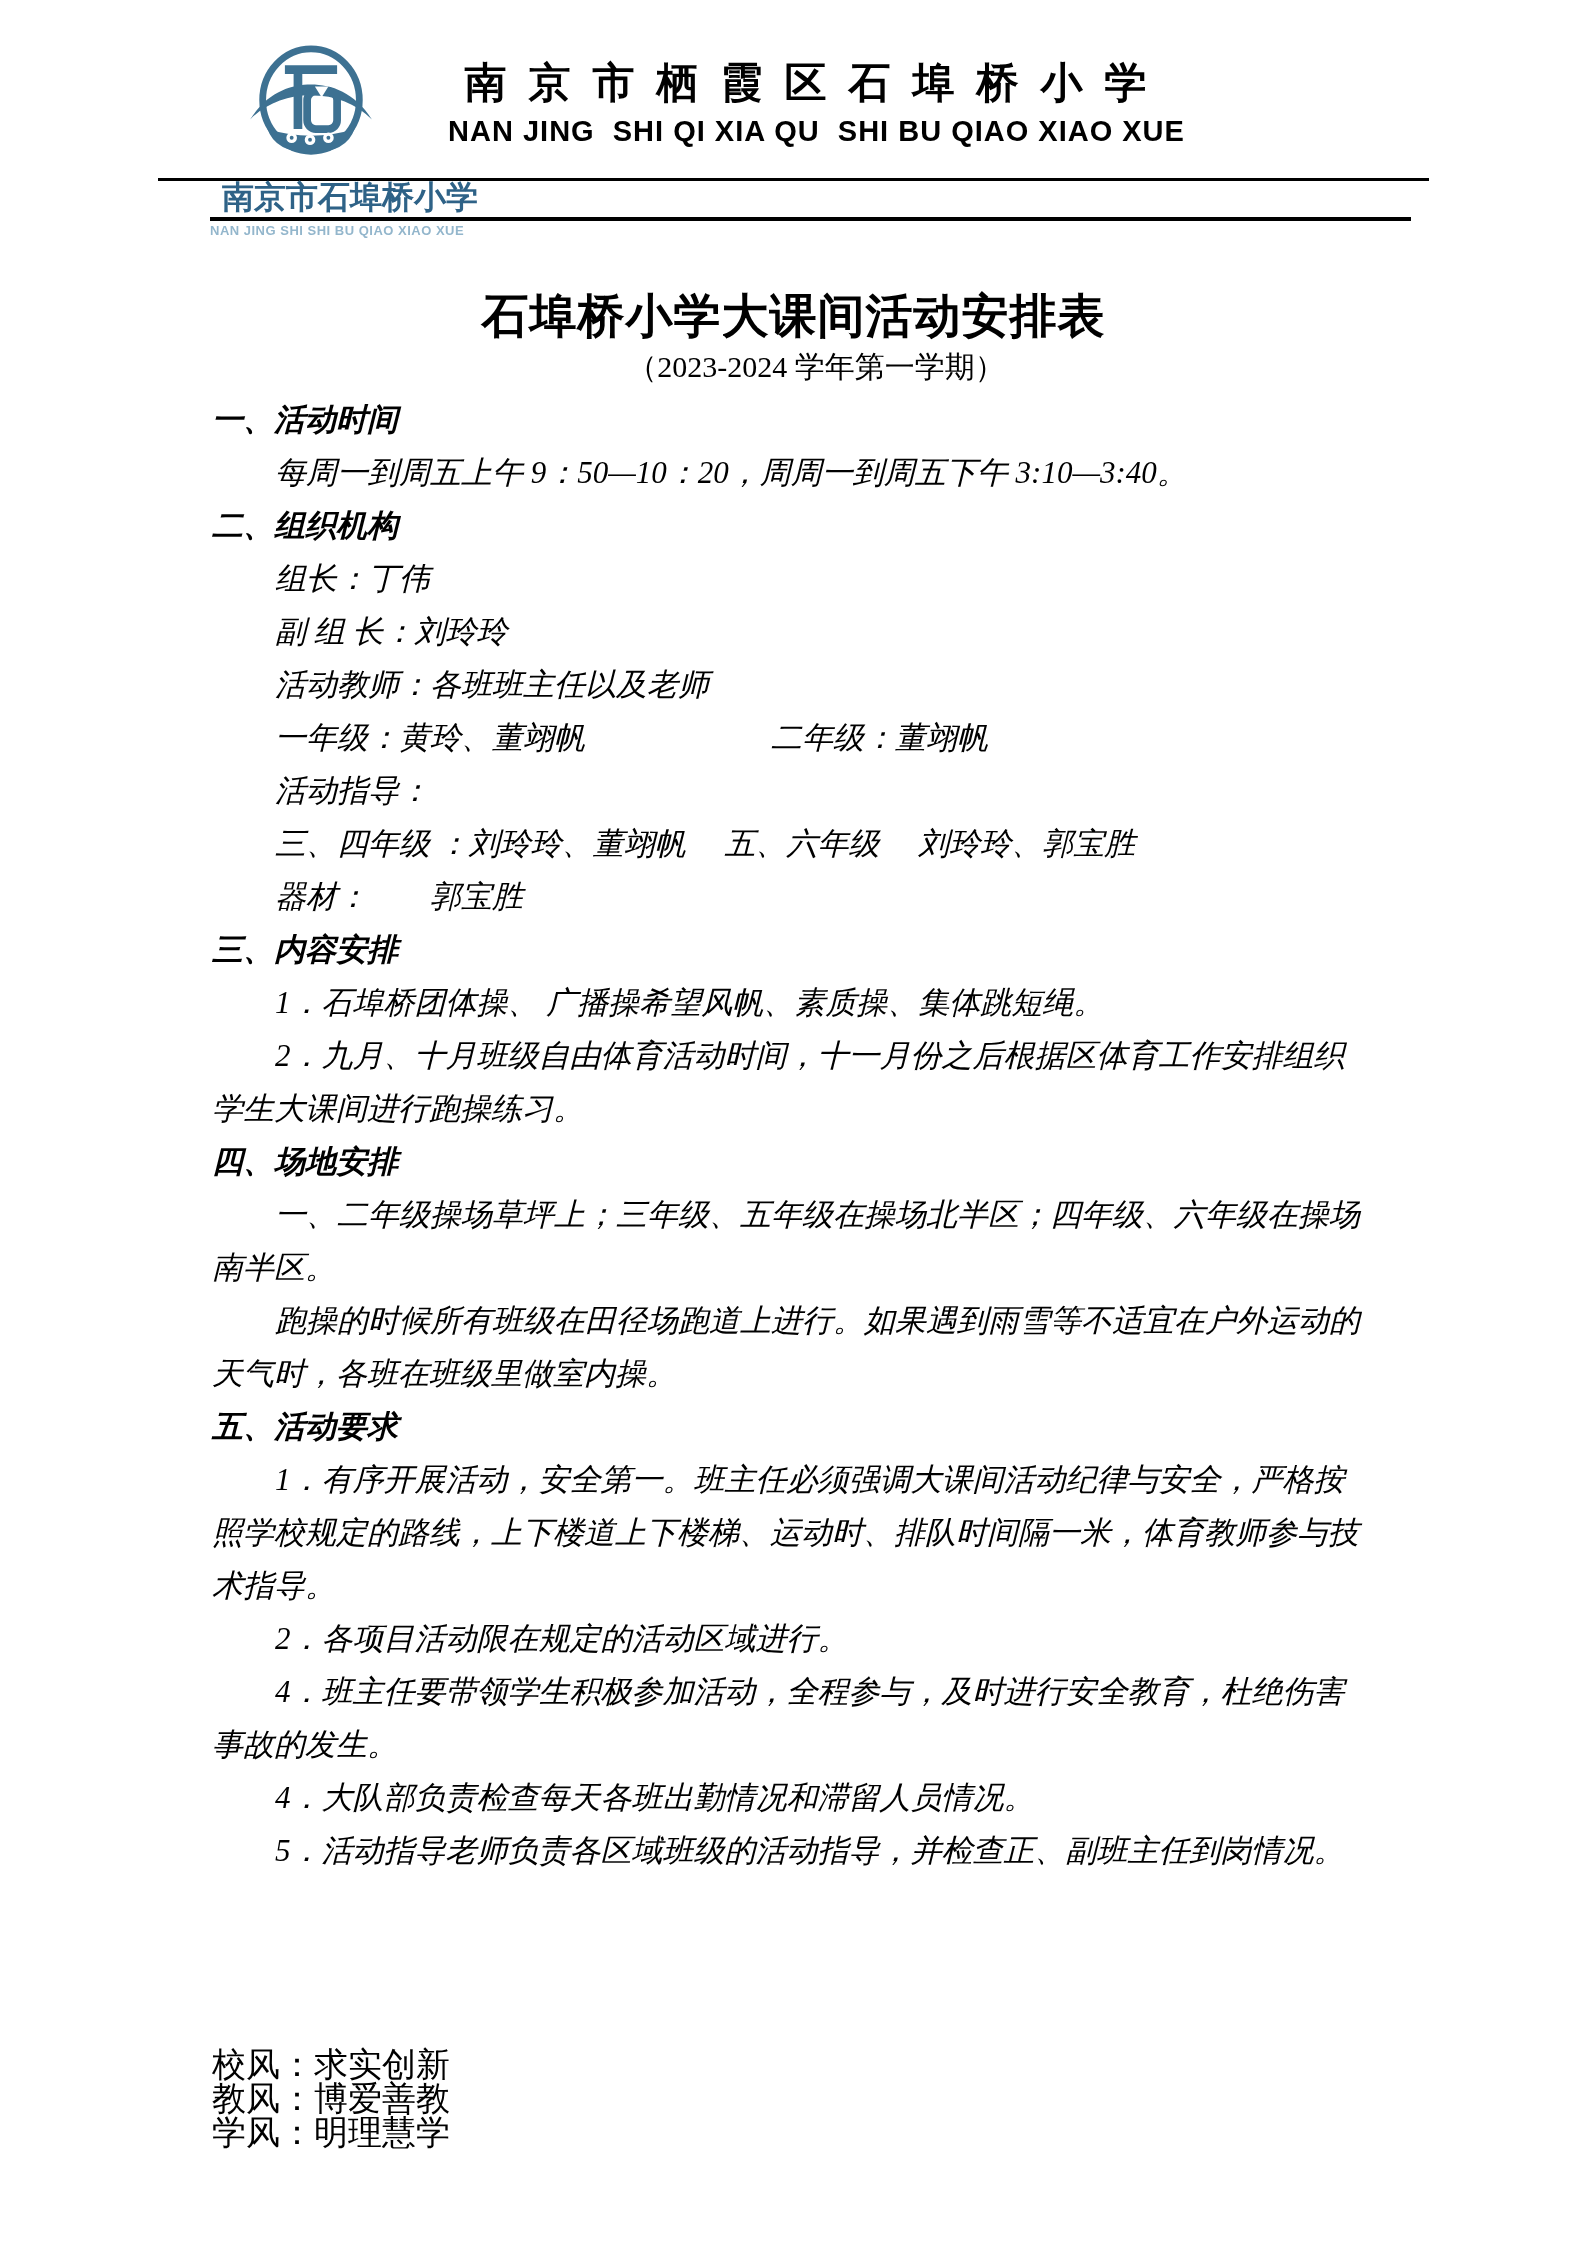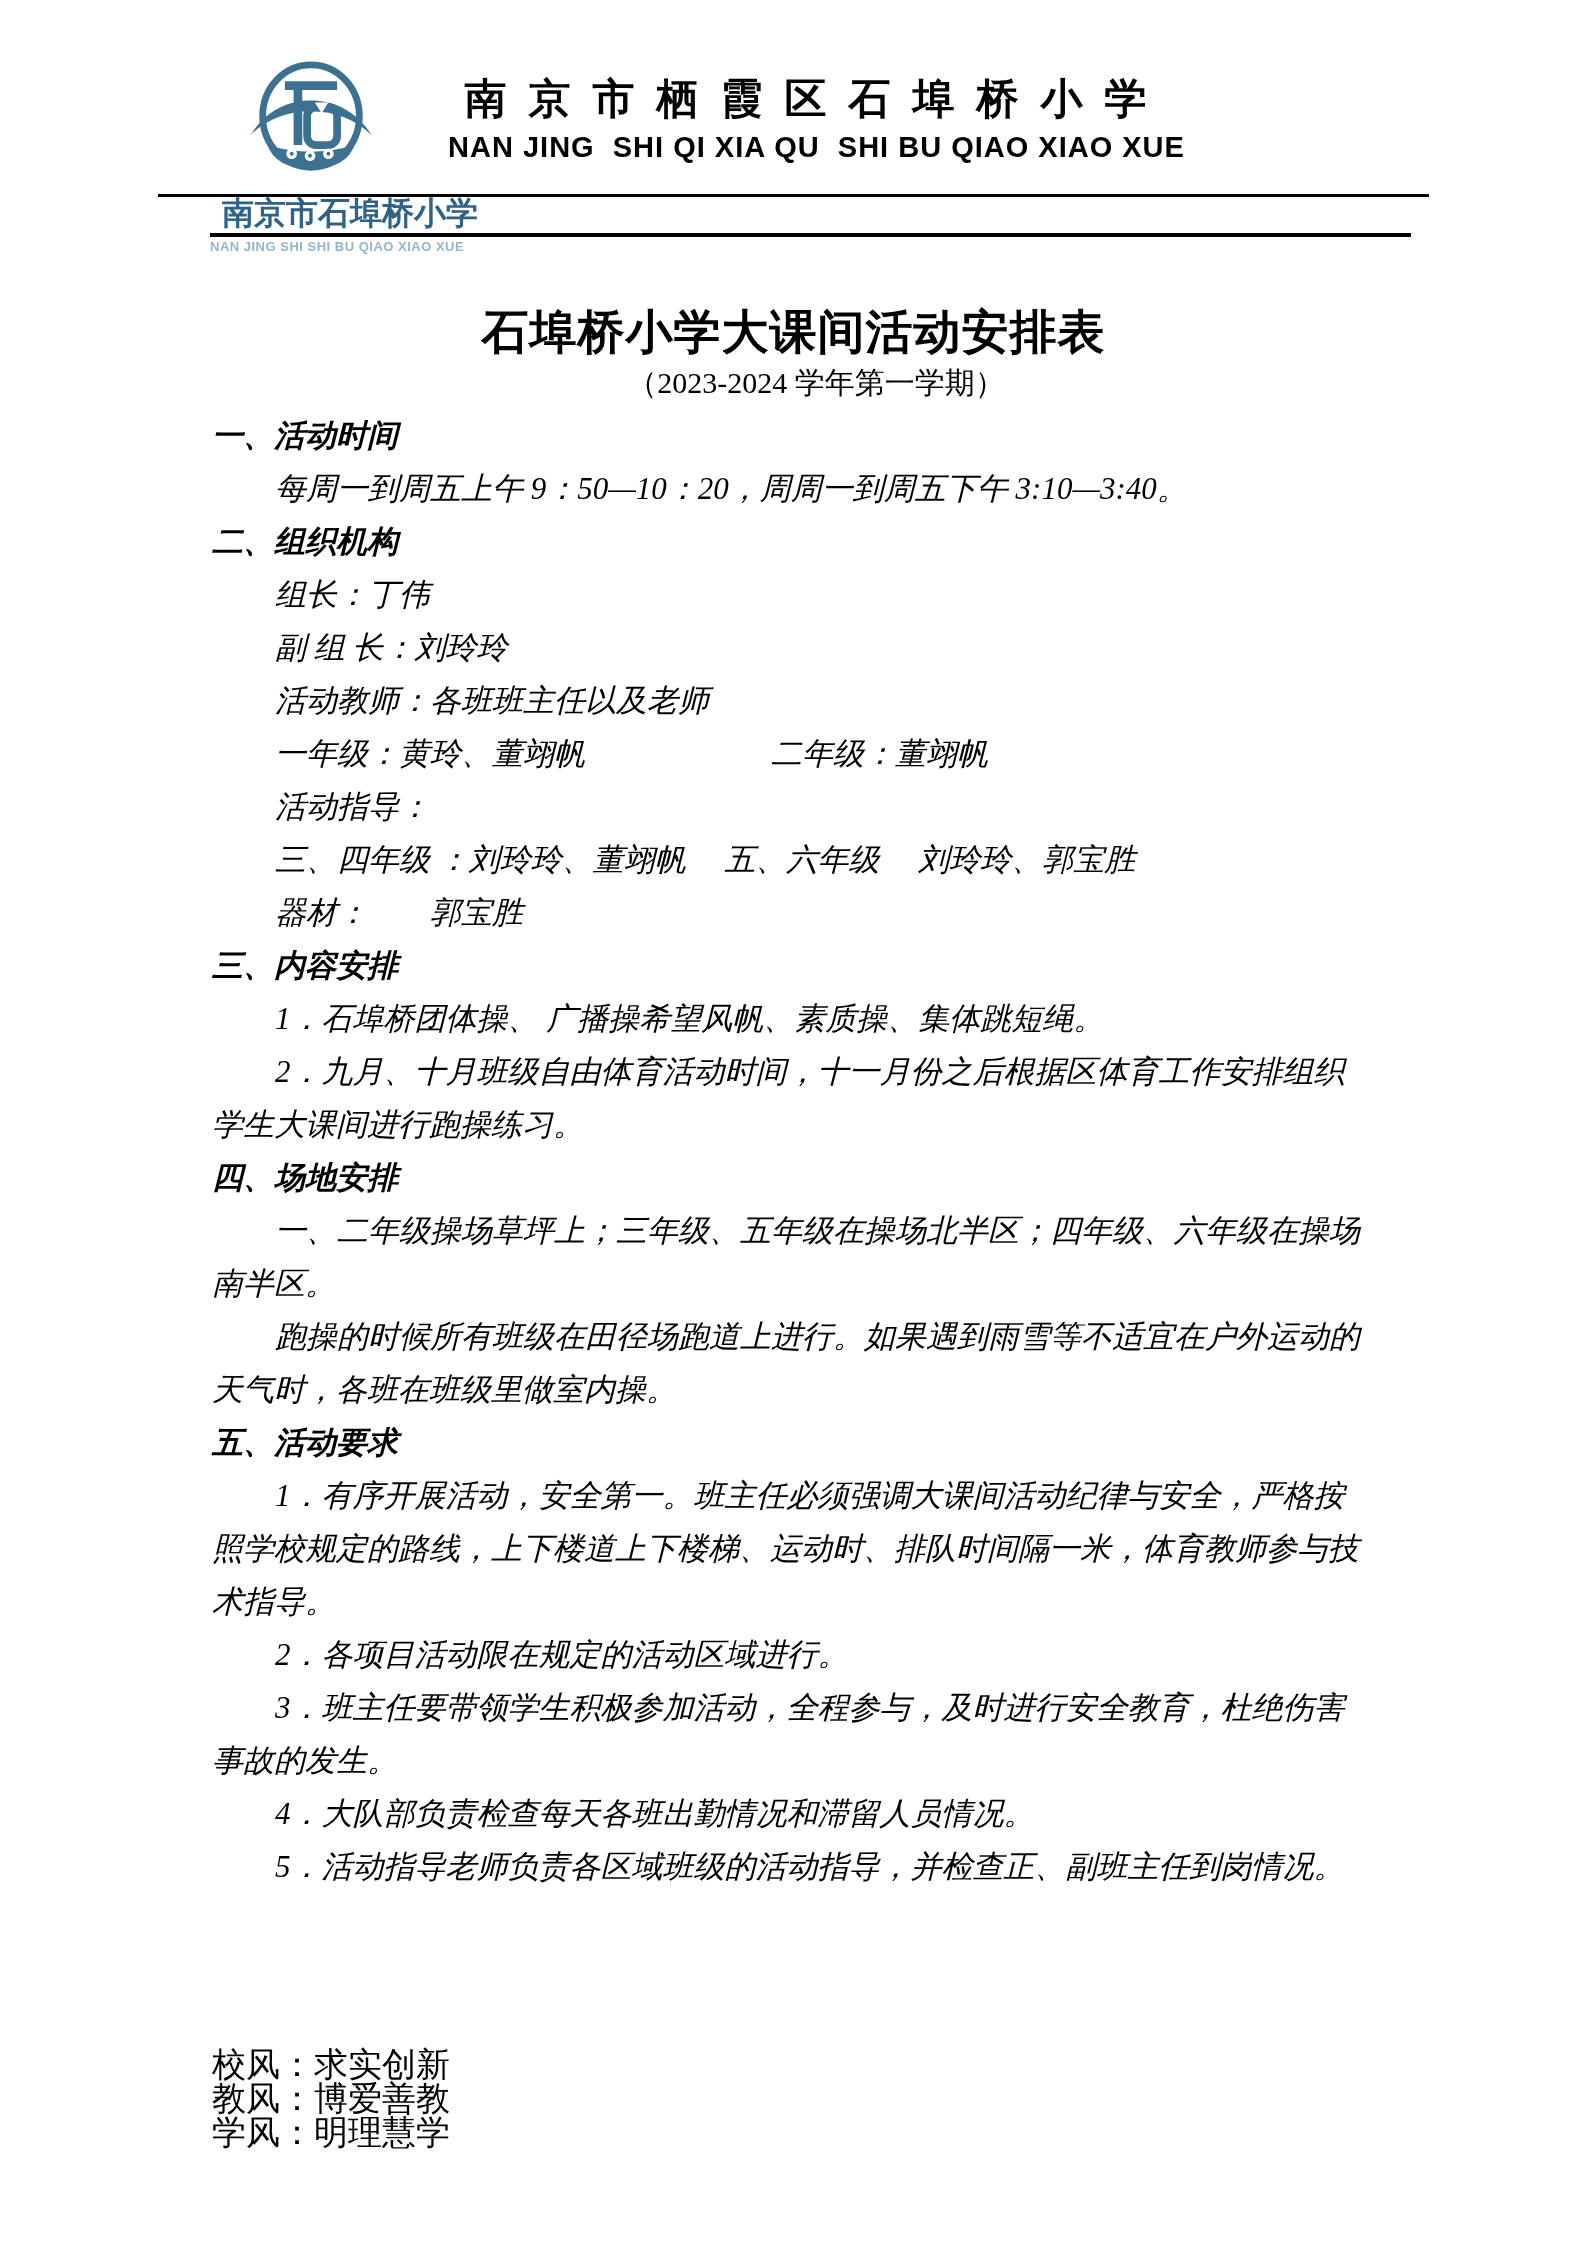--- a/index.html
+++ b/index.html
@@ -5,21 +5,21 @@
   html,body{margin:0;padding:0;background:#888;}
   .page{
     position:relative;
     width:1587px;height:2245px;
     background:#fff;
     overflow:hidden;
     font-family:"Liberation Serif","DejaVu Serif",serif;
     color:#000;
   }
   
-  .header{margin:16px 158px;padding-top:44px;}
+  .header{margin:0 158px;padding-top:44px;}
   .header-top{display:flex;align-items:center;}
   .logo-wrap{margin-left:90px;flex:0 0 auto;}
   .school-names{flex:1;text-align:center;padding-right:170px;}
   .school-name-cn{
     font-size:42px;font-weight:bold;letter-spacing:22px;
     font-family:"Liberation Serif","DejaVu Serif",serif;
     white-space:pre;line-height:52px;
   }
   .school-name-pinyin{
     font-size:29px;font-weight:bold;letter-spacing:1px;
@@ -122,21 +122,21 @@
       <div class="line h">四、场地安排</div>
       <div class="line p">一、二年级操场草坪上；三年级、五年级在操场北半区；四年级、六年级在操场</div>
       <div class="line c">南半区。</div>
       <div class="line p">跑操的时候所有班级在田径场跑道上进行。如果遇到雨雪等不适宜在户外运动的</div>
       <div class="line c">天气时，各班在班级里做室内操。</div>
       <div class="line h">五、活动要求</div>
       <div class="line p">1．有序开展活动，安全第一。班主任必须强调大课间活动纪律与安全，严格按</div>
       <div class="line c">照学校规定的路线，上下楼道上下楼梯、运动时、排队时间隔一米，体育教师参与技</div>
       <div class="line c">术指导。</div>
       <div class="line p">2．各项目活动限在规定的活动区域进行。</div>
-      <div class="line p">3．班主任要带领学生积极参加活动，全程参与，及时进行安全教育，杜绝伤害</div>
+      <div class="line p">4．班主任要带领学生积极参加活动，全程参与，及时进行安全教育，杜绝伤害</div>
       <div class="line c">事故的发生。</div>
       <div class="line p">4．大队部负责检查每天各班出勤情况和滞留人员情况。</div>
       <div class="line p">5．活动指导老师负责各区域班级的活动指导，并检查正、副班主任到岗情况。</div>
     </div>
 
   <div class="footer">
     <span>校风：求实创新</span>
     <span>教风：博爱善教</span>
     <span>学风：明理慧学</span>
   </div>

